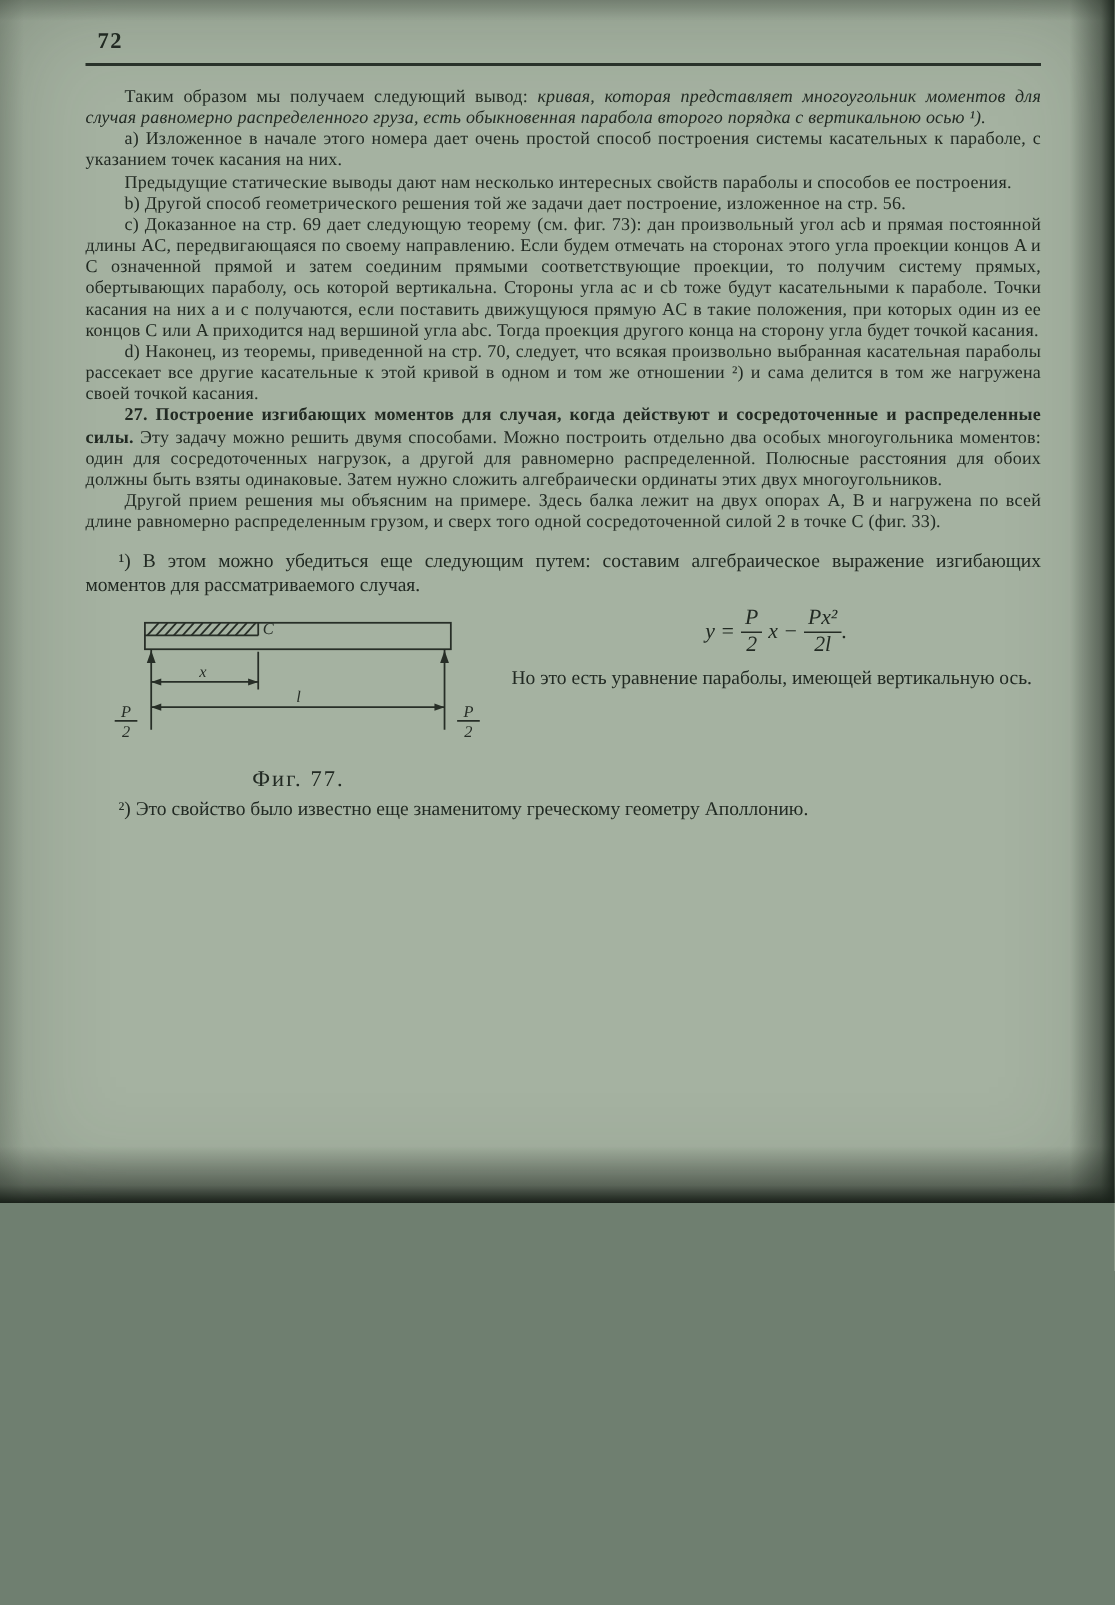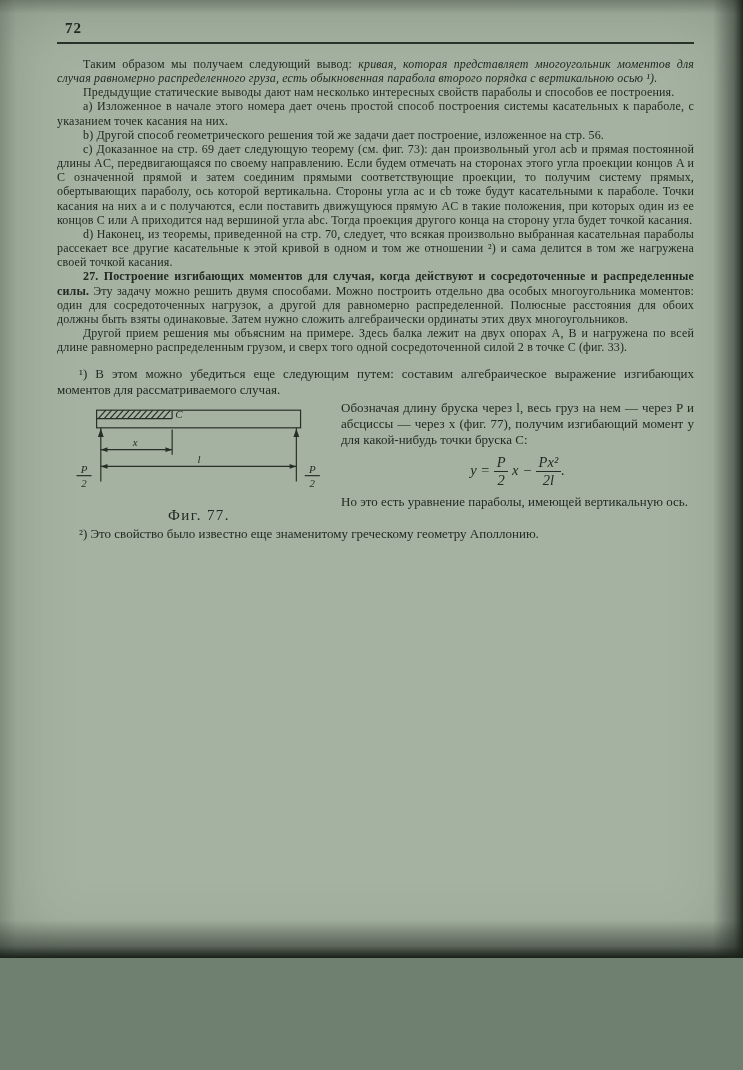--- a/index.html
+++ b/index.html
@@ -4,21 +4,21 @@
 <style>
   * { box-sizing: border-box; }
   html, body { margin: 0; padding: 0; }
   body {
     width: 743px; height: 1070px;
     background: #6f7f70;
     font-family: "Liberation Serif", "DejaVu Serif", serif;
   }
   .page {
     position: relative;
-    width: 743px; height: 958px;
+    width: 743px; height: 802px;
     overflow: hidden;
     color: #222a23;
     background:
       linear-gradient(to left, rgba(22,30,23,0.92) 0px, rgba(22,30,23,0.45) 9px, rgba(22,30,23,0.0) 30px),
       linear-gradient(to top, rgba(16,22,16,0.95) 0px, rgba(16,22,16,0.45) 12px, rgba(16,22,16,0.0) 38px),
       linear-gradient(to bottom, rgba(30,40,30,0.28) 0px, rgba(30,40,30,0.0) 14px),
       linear-gradient(to right, rgba(30,40,30,0.16) 0px, rgba(30,40,30,0.0) 16px),
       #a5b2a1;
   }
   .page::after {
@@ -78,22 +78,22 @@
 <div class="page">
   <div class="content">
 
     <div class="header">
       <span class="page-num">72</span>
     </div>
     <div class="header-rule"></div>
 
     <div class="body-text">
       <p><span>Таким образом мы получаем следующий вывод: </span><span class="em">кривая, которая представляет многоугольник моментов для случая равномерно распределенного груза, есть обыкновенная парабола второго порядка с вертикальною осью ¹).</span></p>
+      <p>a) Изложенное в начале этого номера дает очень простой способ построения системы касательных к параболе, с указанием точек касания на них.</p>
       <p>Предыдущие статические выводы дают нам несколько интересных свойств параболы и способов ее построения.</p>
-      <p>a) Изложенное в начале этого номера дает очень простой способ построения системы касательных к параболе, с указанием точек касания на них.</p>
       <p>b) Другой способ геометрического решения той же задачи дает построение, изложенное на стр. 56.</p>
       <p>c) Доказанное на стр. 69 дает следующую теорему (см. фиг. 73): дан произвольный угол acb и прямая постоянной длины AC, передвигающаяся по своему направлению. Если будем отмечать на сторонах этого угла проекции концов A и C означенной прямой и затем соединим прямыми соответствующие проекции, то получим систему прямых, обертывающих параболу, ось которой вертикальна. Стороны угла ac и cb тоже будут касательными к параболе. Точки касания на них a и c получаются, если поставить движущуюся прямую AC в такие положения, при которых один из ее концов C или A приходится над вершиной угла abc. Тогда проекция другого конца на сторону угла будет точкой касания.</p>
       <p>d) Наконец, из теоремы, приведенной на стр. 70, следует, что всякая произвольно выбранная касательная параболы рассекает все другие касательные к этой кривой в одном и том же отношении ²) и сама делится в том же нагружена своей точкой касания.</p>
       <p><span class="bold">27. Построение изгибающих моментов для случая, когда действуют и сосредоточенные и распределенные силы. </span><span>Эту задачу можно решить двумя способами. Можно построить отдельно два особых многоугольника моментов: один для сосредоточенных нагрузок, а другой для равномерно распределенной. Полюсные расстояния для обоих должны быть взяты одинаковые. Затем нужно сложить алгебраически ординаты этих двух многоугольников.</span></p>
       <p>Другой прием решения мы объясним на примере. Здесь балка лежит на двух опорах A, B и нагружена по всей длине равномерно распределенным грузом, и сверх того одной сосредоточенной силой 2 в точке C (фиг. 33).</p>
     </div>
 
     <div class="footnotes">
       <p class="fn-intro">¹) В этом можно убедиться еще следующим путем: составим алгебраическое выражение изгибающих моментов для рассматриваемого случая.</p>
 
@@ -138,21 +138,20 @@
               <text x="150" y="68">l</text>
               <text x="13" y="80">P</text>
               <text x="13" y="96">2</text>
               <text x="285" y="80">P</text>
               <text x="285" y="96">2</text>
             </g>
           </svg>
           <div class="caption">Фиг. 77.</div>
         </div>
 
-        <p class="fn-right">Обозначая длину бруска через l, весь груз на нем — через P и абсциссы — через x (фиг. 77), получим изгибающий момент y для какой-нибудь точки бруска C:</p>
 
         <div class="formula">
           <span>y = </span><span class="frac"><span class="num">P</span><span class="den">2</span></span><span> x − </span><span class="frac"><span class="num">Px²</span><span class="den">2l</span></span><span>.</span>
         </div>
 
         <p class="fn-right">Но это есть уравнение параболы, имеющей вертикальную ось.</p>
       </div>
 
       <p class="fn2">²) Это свойство было известно еще знаменитому греческому геометру Аполлонию.</p>
     </div>

